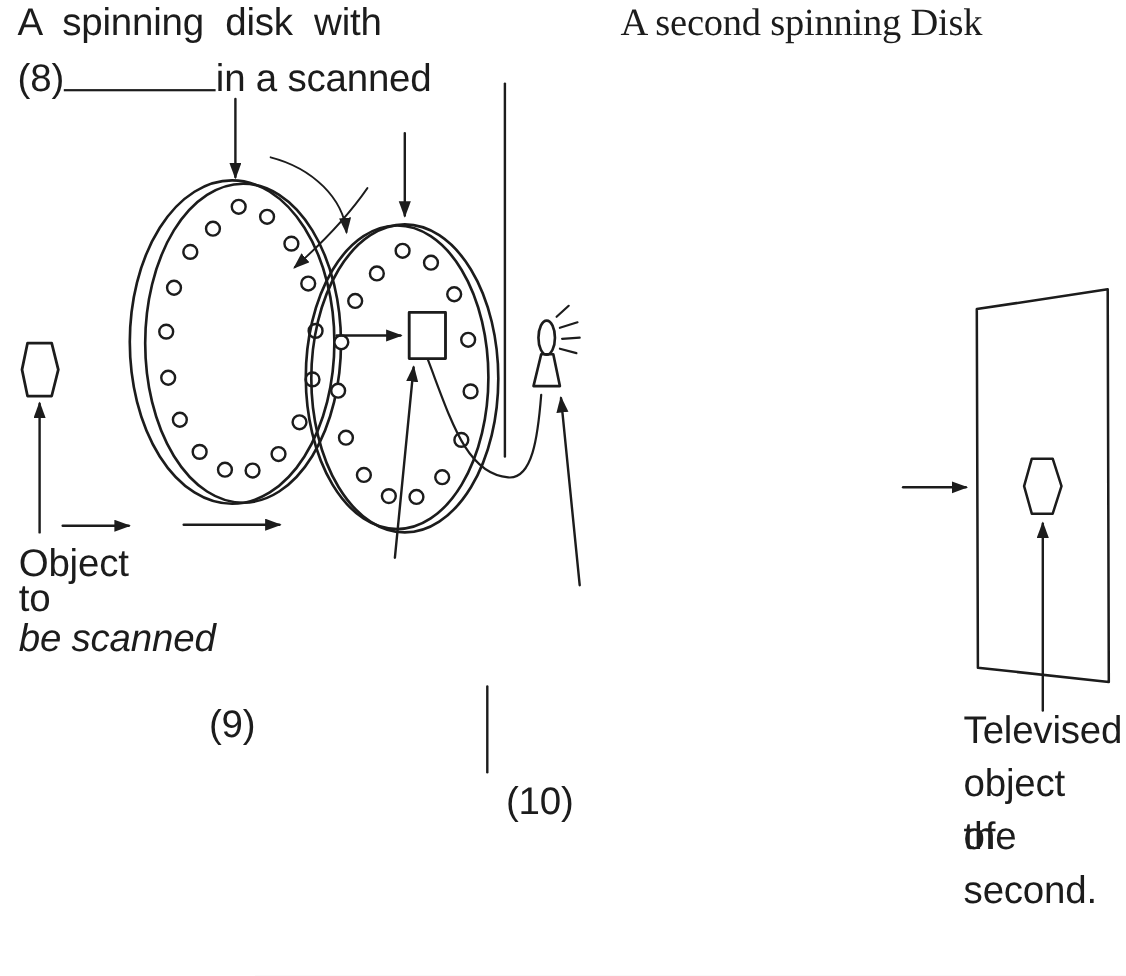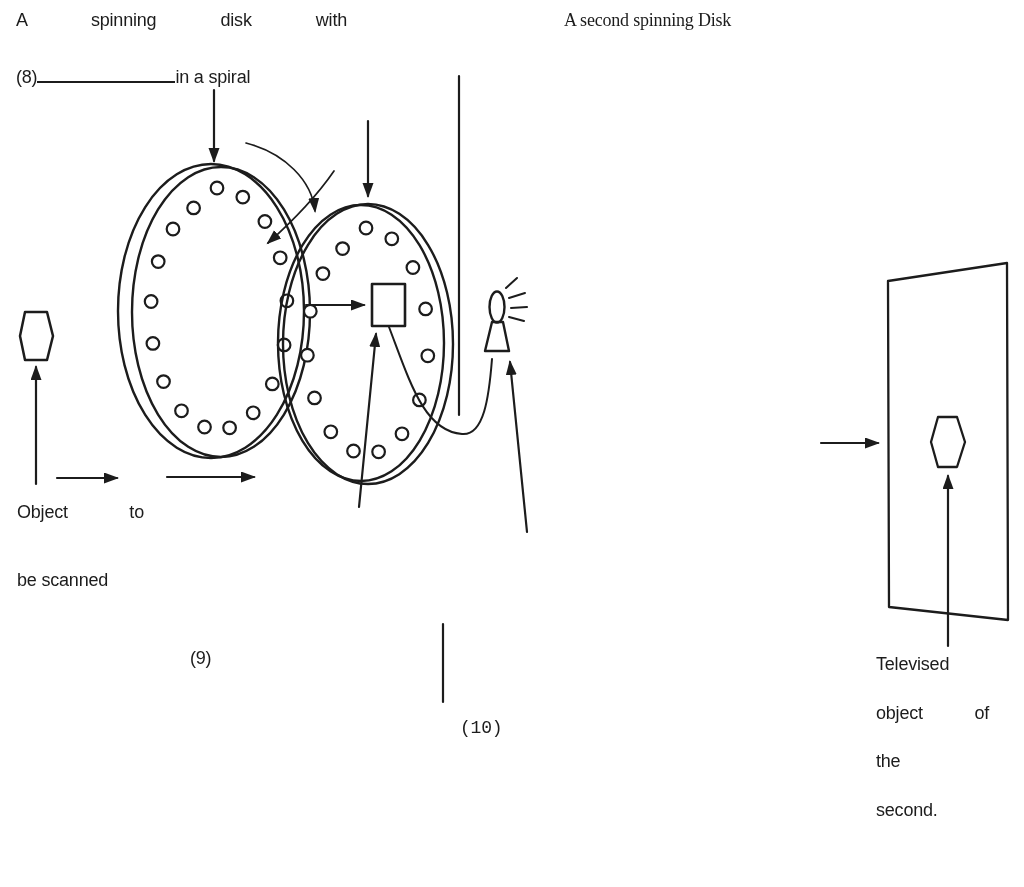--- a/index.html
+++ b/index.html
@@ -13,35 +13,35 @@
     background:var(--paper,#fff);
     overflow:hidden;
     color:var(--ink,#1c1c1c);
   }
   svg{position:absolute;left:0;top:0;}
   .stroke{stroke:var(--ink,#1c1c1c);fill:none;stroke-linecap:round;stroke-linejoin:round;}
   .hole{fill:#fff;stroke:var(--ink,#1c1c1c);stroke-width:2.2;}
   .whitefill{fill:#fff;}
   .t{
     position:absolute;
-    font-size:18px;
+    font-size:35px;
     letter-spacing:-0.2px;
     line-height:31px;
     white-space:nowrap;
     color:var(--ink,#1c1c1c);
   }
   .just{text-align:justify;text-align-last:justify;white-space:normal;}
   .line1{left:16px;top:5px;width:331px;}
   .line2{left:16px;top:53px;display:flex;align-items:baseline;}
   .blank{display:inline-block;width:138px;height:28px;border-bottom:2.5px solid var(--ink,#1c1c1c);}
   .disk2title{left:564px;top:5px;font-family:Liberation Serif, serif;}
   .objline1{left:17px;top:497px;width:127px;}
-  .objline2{left:17px;top:565px;}
+  .objline2{left:17px;top:565px;font-style:italic;}
   .lbl9{left:190px;top:643px;}
-  .lbl10{left:460px;top:713px;font-family:Liberation Mono, monospace;}
+  .lbl10{left:460px;top:713px;}
   .tv{left:876px;top:640px;width:113px;line-height:48.5px;white-space:normal;}
   .tv div{height:48.5px;}
 </style>
 </head>
 <body>
 
 <div class="canvas">
 
   <svg width="1024" height="887" viewBox="0 0 1024 887">
     <defs>
@@ -138,21 +138,21 @@
       <polygon class="stroke" points="888,281 1007,263 1008,620 889,607" stroke-width="2.3"></polygon>
       <polygon class="stroke" points="938,417 957,417 965,442 957,467 938,467 931,442" stroke-width="2.3"></polygon>
     </g>
   </svg>
 
   <div class="t line1 just">A spinning disk with</div>
 
   <div class="t line2">
     <span>(8)</span>
       <span class="blank"></span>
-      <span>in a spiral</span>
+      <span>in a scanned</span>
   </div>
 
   <div class="t disk2title">A second spinning Disk</div>
 
   <div class="t objline1 just">Object to</div>
   <div class="t objline2">be scanned</div>
 
   <div class="t lbl9">(9)</div>
   <div class="t lbl10">(10)</div>
 

